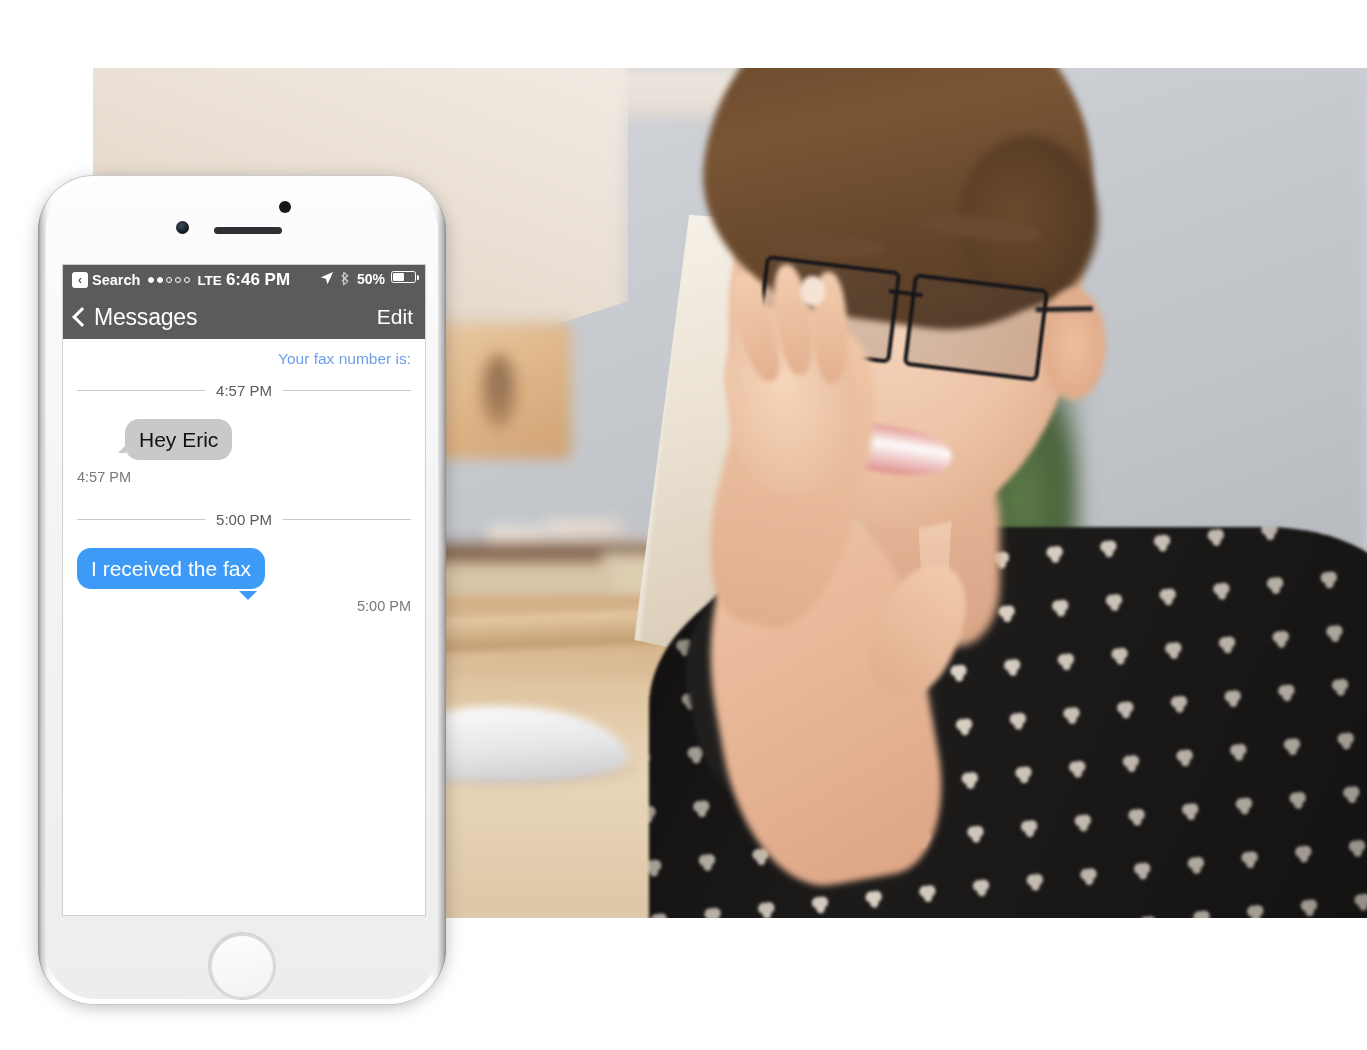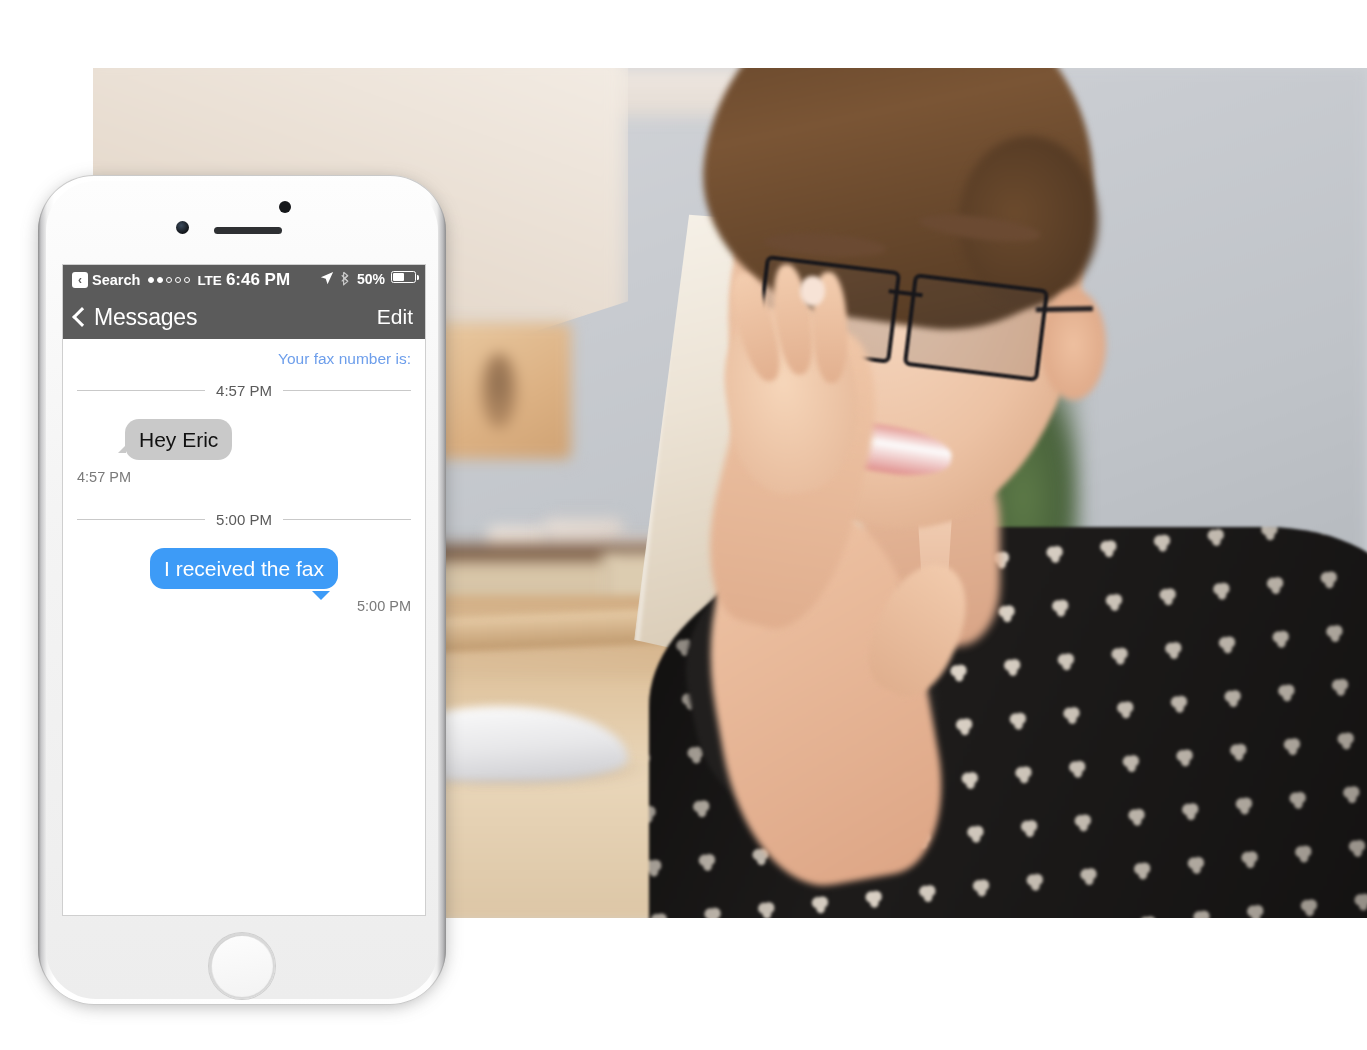--- a/index.html
+++ b/index.html
@@ -392,21 +392,21 @@
   }
   .fax-num{
     text-align:center;color:#3d85d8;font-size:27px;margin-top:6px;letter-spacing:.2px;
   }
   .timestamp-row{
     display:flex;align-items:center;gap:11px;margin-top:14px;
   }
   .ts-line{flex:1;height:1px;background:#c9c9c9;}
   .ts-text{color:#5a5a5a;font-size:15px;}
   .bubble-row{display:flex;margin-top:20px;}
-  .bubble-row.out{justify-content:center;}
+  .bubble-row.out{justify-content:flex-start;}
   .bubble{
     position:relative;padding:8px 14px;border-radius:14px;font-size:21px;max-width:74%;
     line-height:1.2;
   }
   .bubble.in{background:#c9c9c9;color:#111;margin-left:48px;}
   .bubble.in::after{
     content:"";position:absolute;left:-7px;bottom:7px;
     width:0;height:0;border:8px solid transparent;
     border-right-color:#c9c9c9;border-left:0;border-bottom:0;
   }

